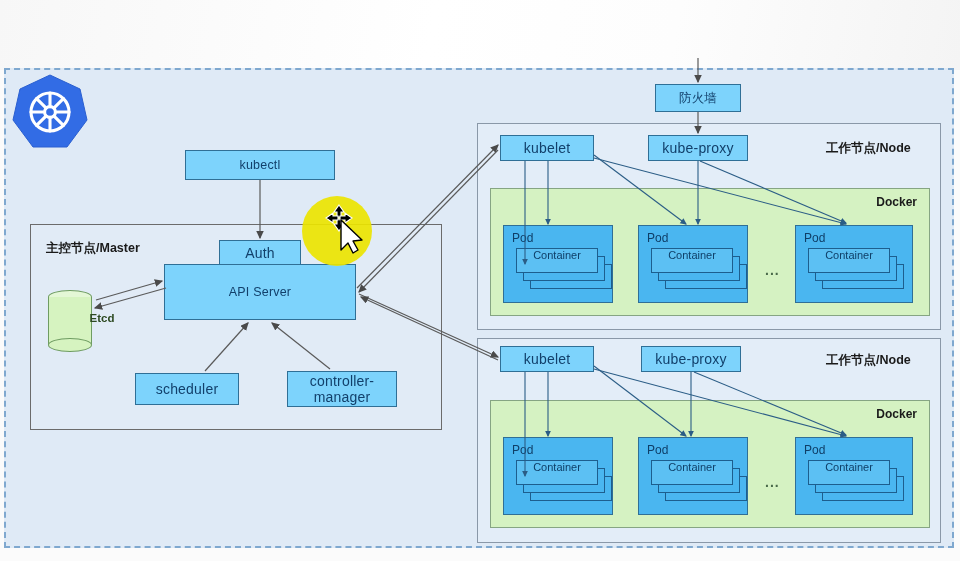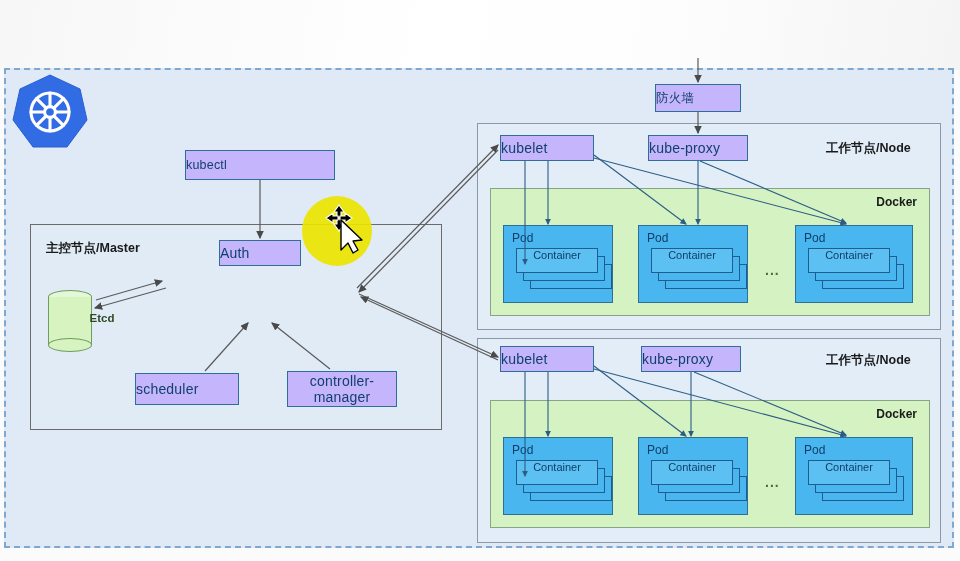--- a/index.html
+++ b/index.html
@@ -23,24 +23,24 @@
     position:absolute;
     left:4px;top:68px;width:950px;height:480px;
     background:#dfeaf6;
     border:2px dashed #7fa8cf;
     box-sizing:border-box;
   }
 
   
   .bbox{
     position:absolute;
-    background:#c4b5fd;
+    background:#7dd3fc;
     border:1.5px solid #2f6f96;
     box-sizing:border-box;
-    display:flex;align-items:center;justify-content:flex-start;
+    display:flex;align-items:center;justify-content:center;
     color:#12406b;
     font-size:12.5px;
     text-align:center;
     line-height:1.15;
     letter-spacing:.2px;
   }
   .bbox.small{font-size:14px;}
 
   
   .panel{
@@ -183,20 +183,23 @@
     <div class="top"></div>
     <div class="body"></div>
     <div class="bot"></div>
     <div class="lbl">Etcd</div>
   </div>
 
   <div class="bbox small" style="left:219px;top:240px;width:82px;height:26px;">
     <span>Auth</span>
   </div>
 
+  <div class="bbox" style="left:164px;top:264px;width:192px;height:56px;">
+    <span>API Server</span>
+  </div>
 
   <div class="bbox small" style="left:135px;top:373px;width:104px;height:32px;">
     <span>scheduler</span>
   </div>
 
   <div class="bbox small" style="left:287px;top:371px;width:110px;height:36px;">
     <span>controller-manager</span>
   </div>
 
   <div class="node" style="left:477px;top:123px;width:464px;height:207px;"></div>

